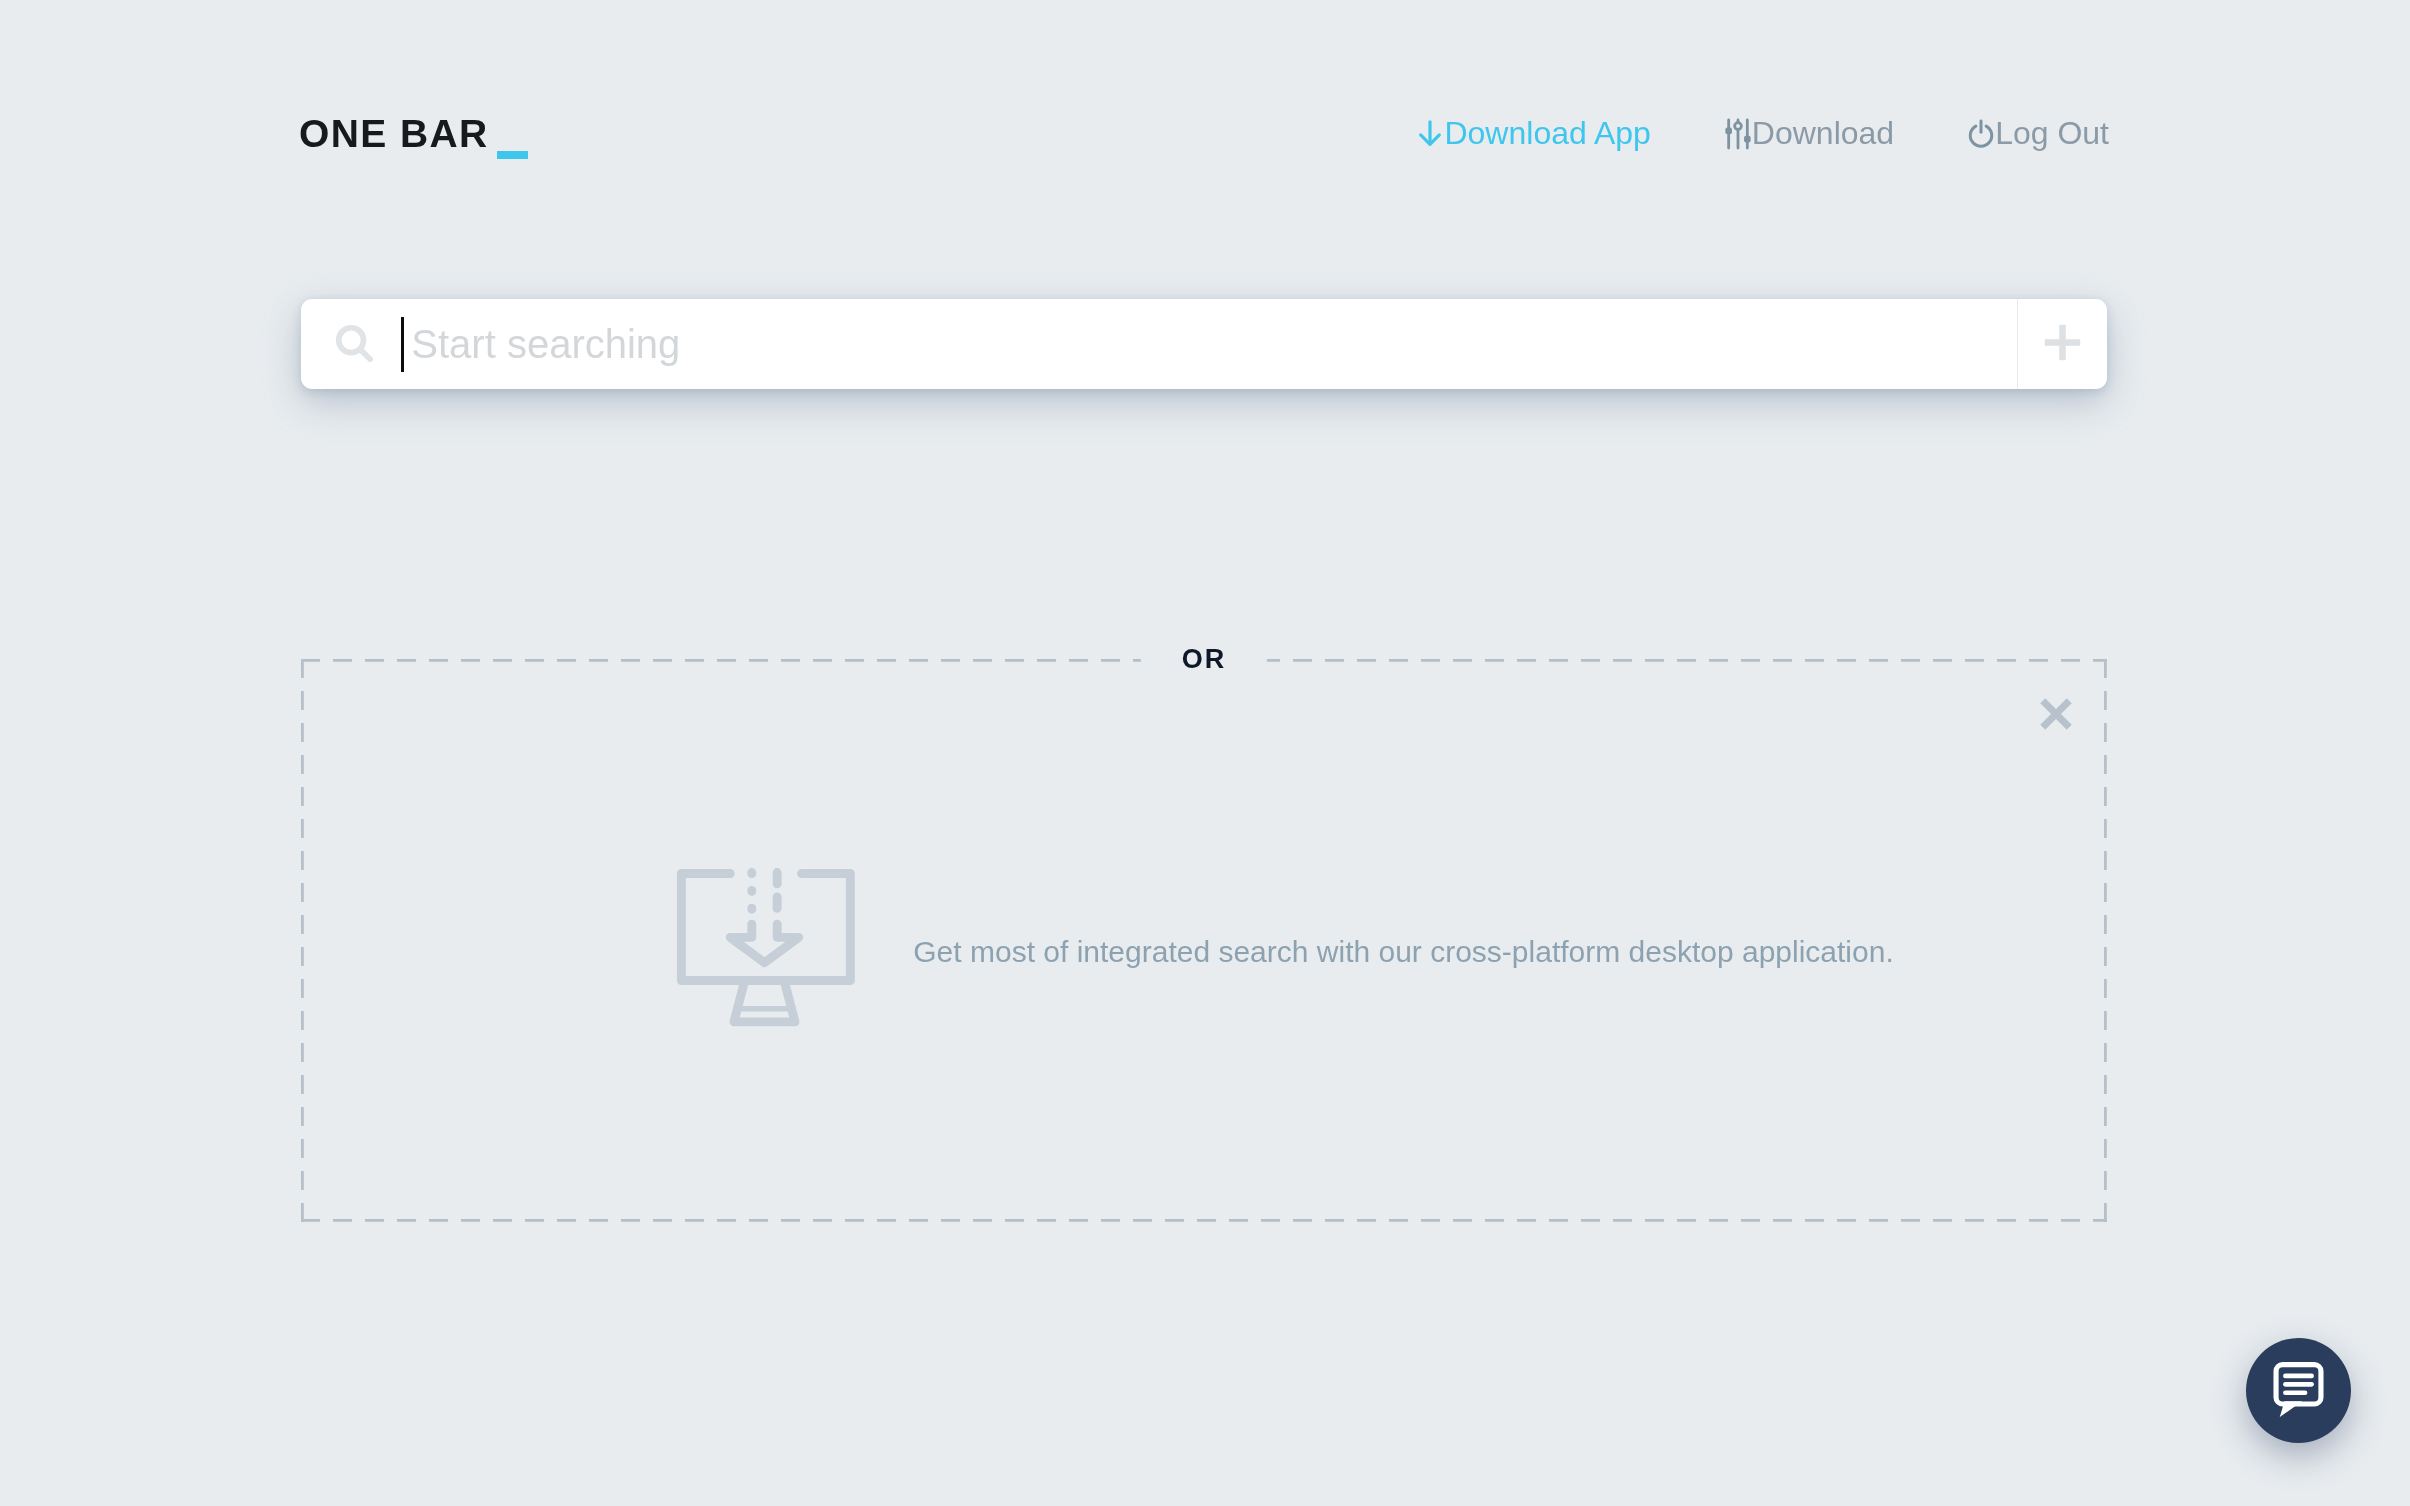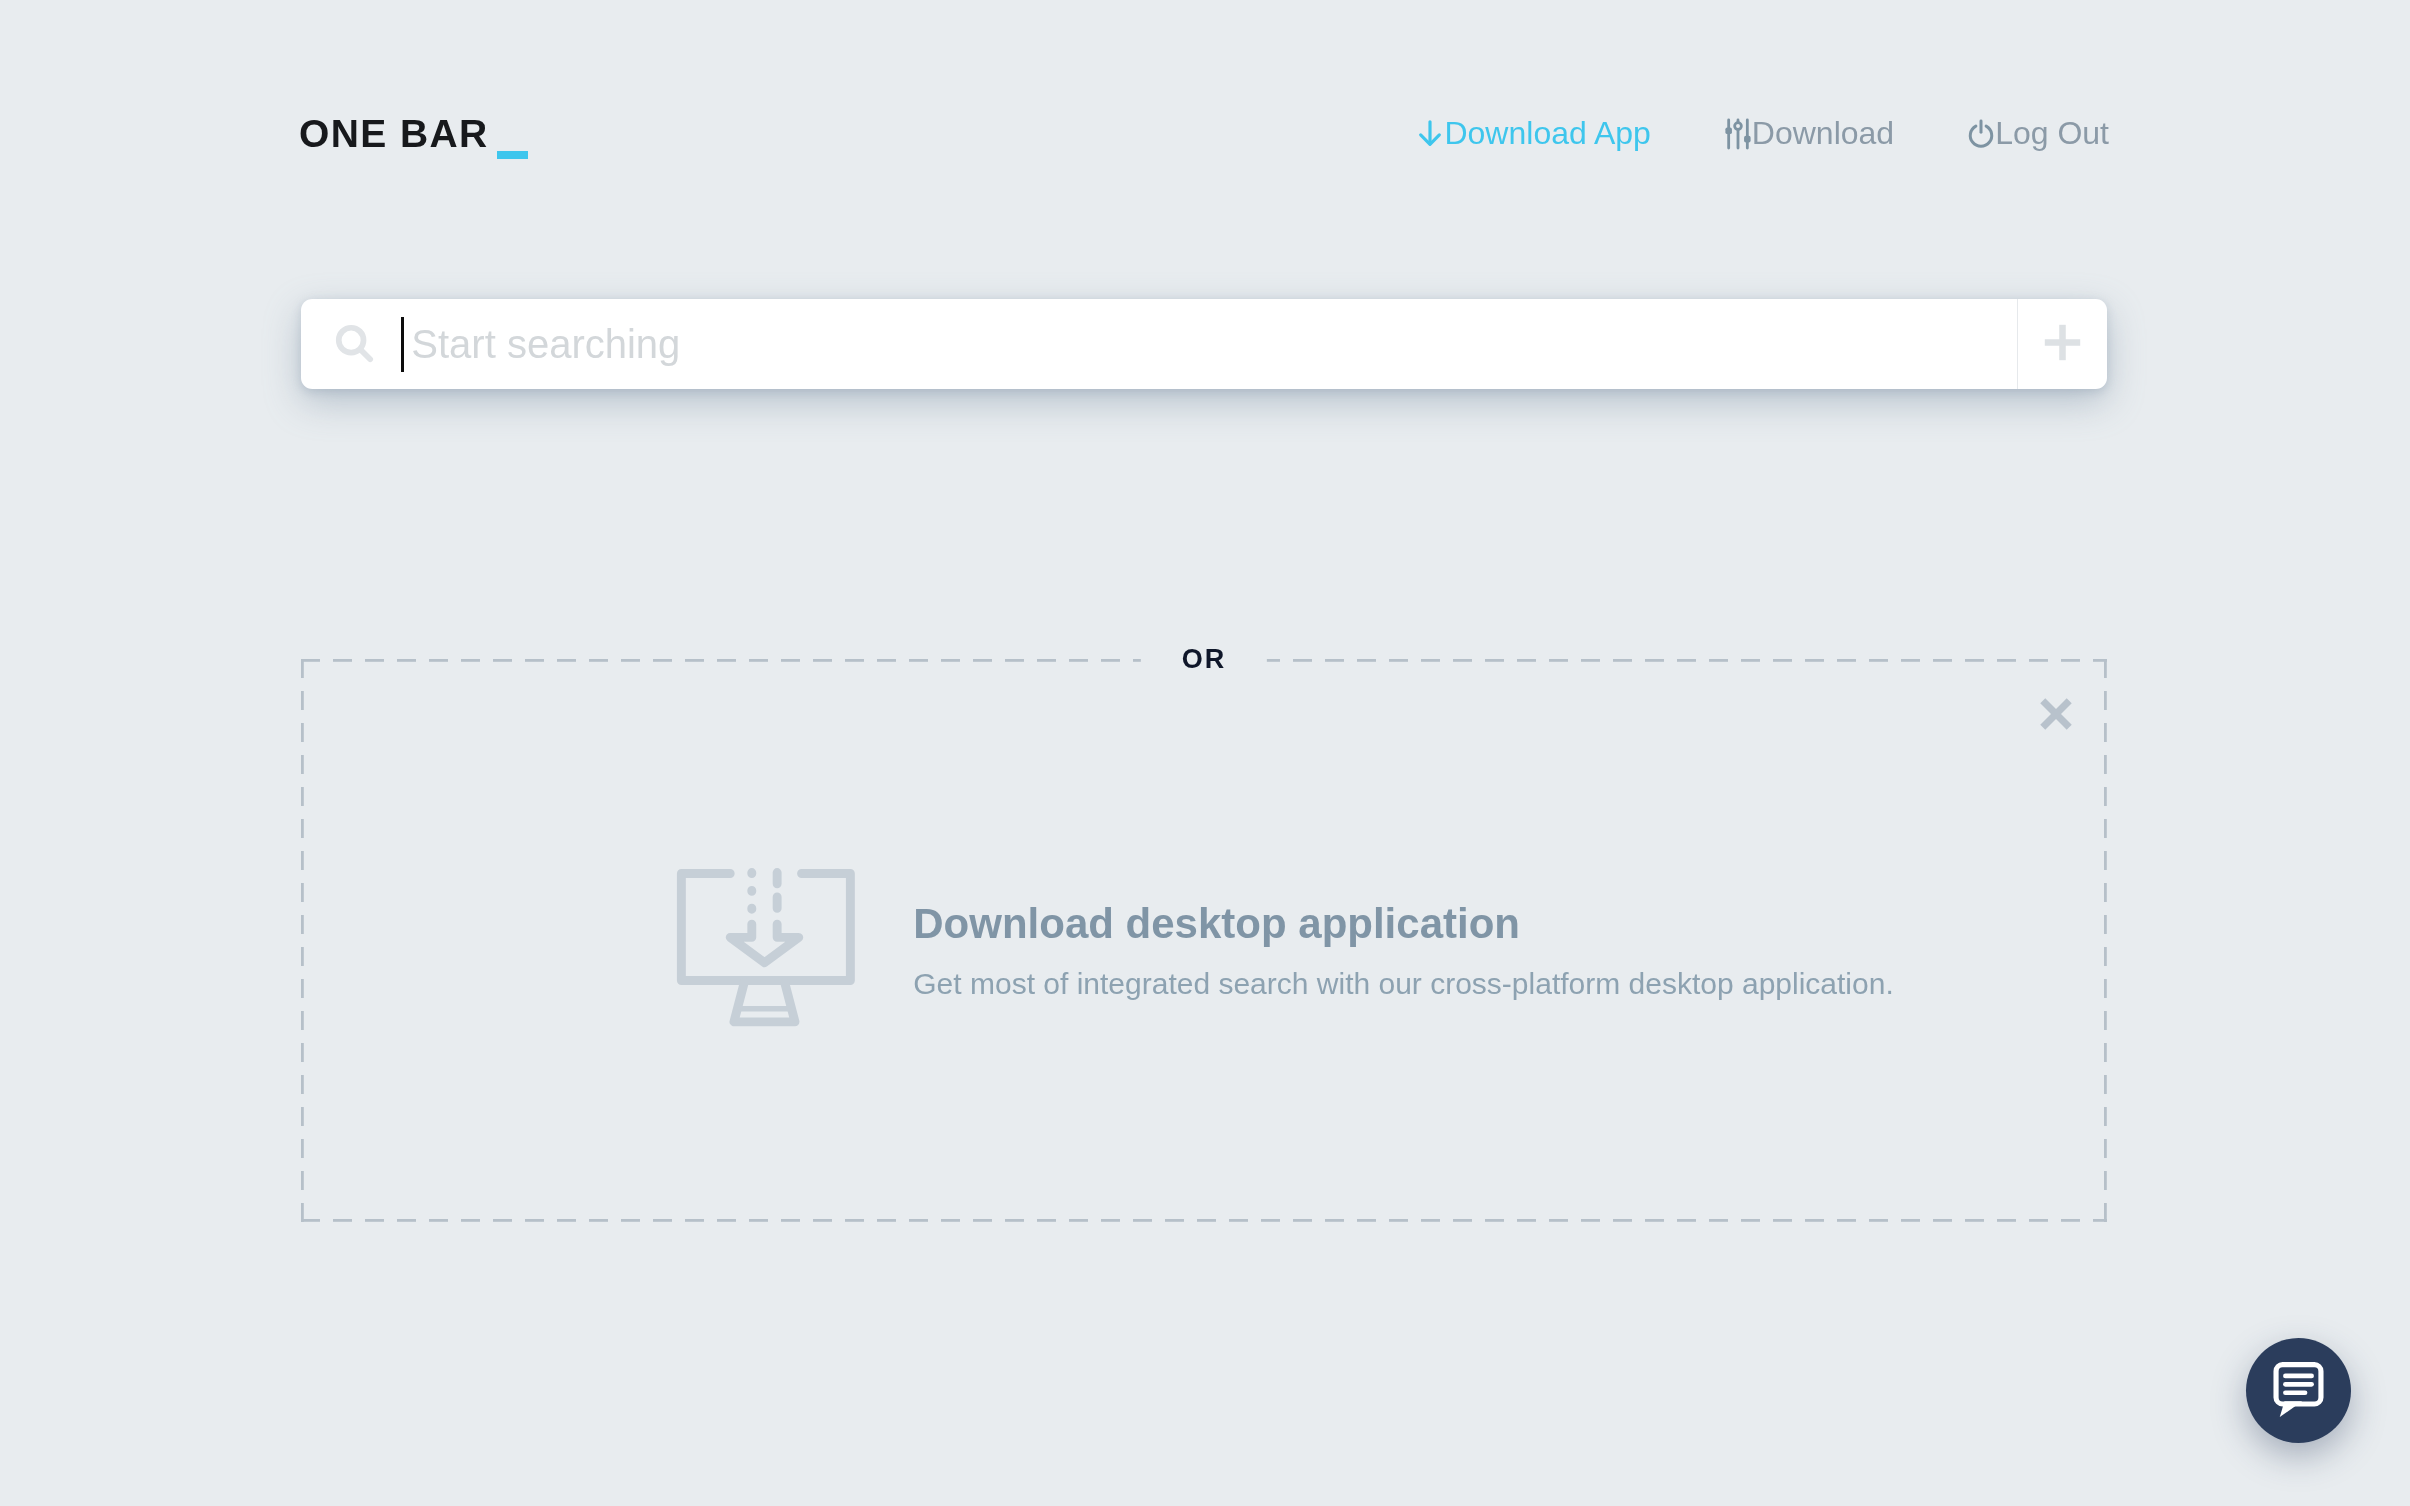--- a/index.html
+++ b/index.html
@@ -192,21 +192,20 @@
         <line x1="87" y1="7" x2="87" y2="56" stroke-dasharray="1 18"></line>
         <line x1="114" y1="7" x2="114" y2="56" stroke-dasharray="12 14"></line>
 
         <path d="M 87 62 V 76 H 64 L 100.5 103 L 137 76 H 114 V 62"></path>
 
         <path d="M 79 124 L 68 166 H 133 L 122 124"></path>
         <line x1="75" y1="152" x2="126" y2="152" stroke-width="6"></line>
       </svg>
     </span>
     <div>
-      <h2 class="promo-title">Download desktop application</h2>
       <p class="promo-desc">Get most of integrated search with our cross-platform desktop application.</p>
     </div>
   </div>
 </div>
 
 <button class="chat-fab">
   <span>
     <svg width="55" height="58" viewBox="0 0 58 62" fill="none">
       <rect x="5" y="5" width="48" height="42" rx="7" stroke="#ffffff" stroke-width="5.5"></rect>
       <line x1="15" y1="17" x2="43" y2="17" stroke="#ffffff" stroke-width="5" stroke-linecap="round"></line>

